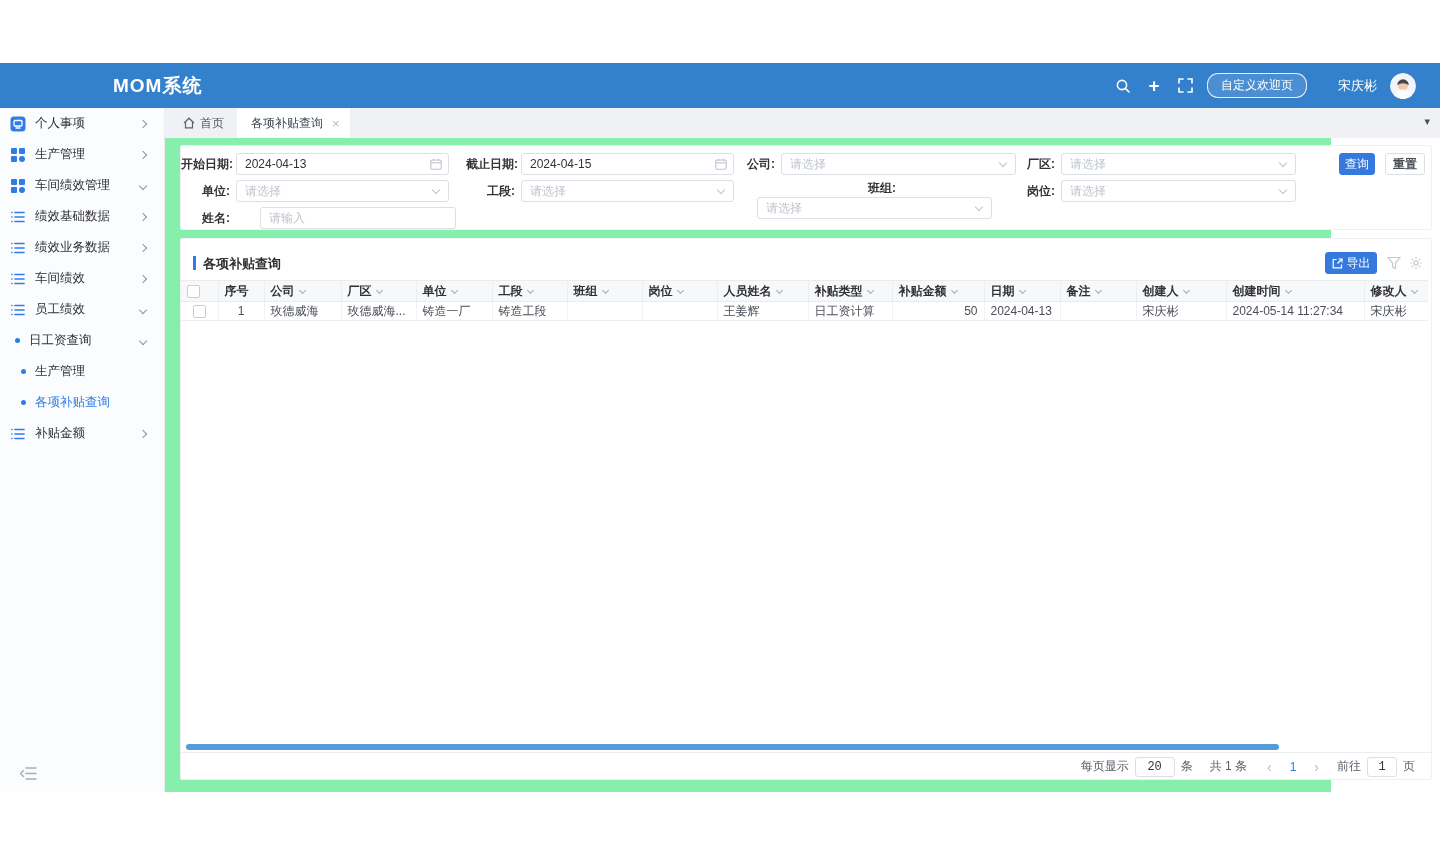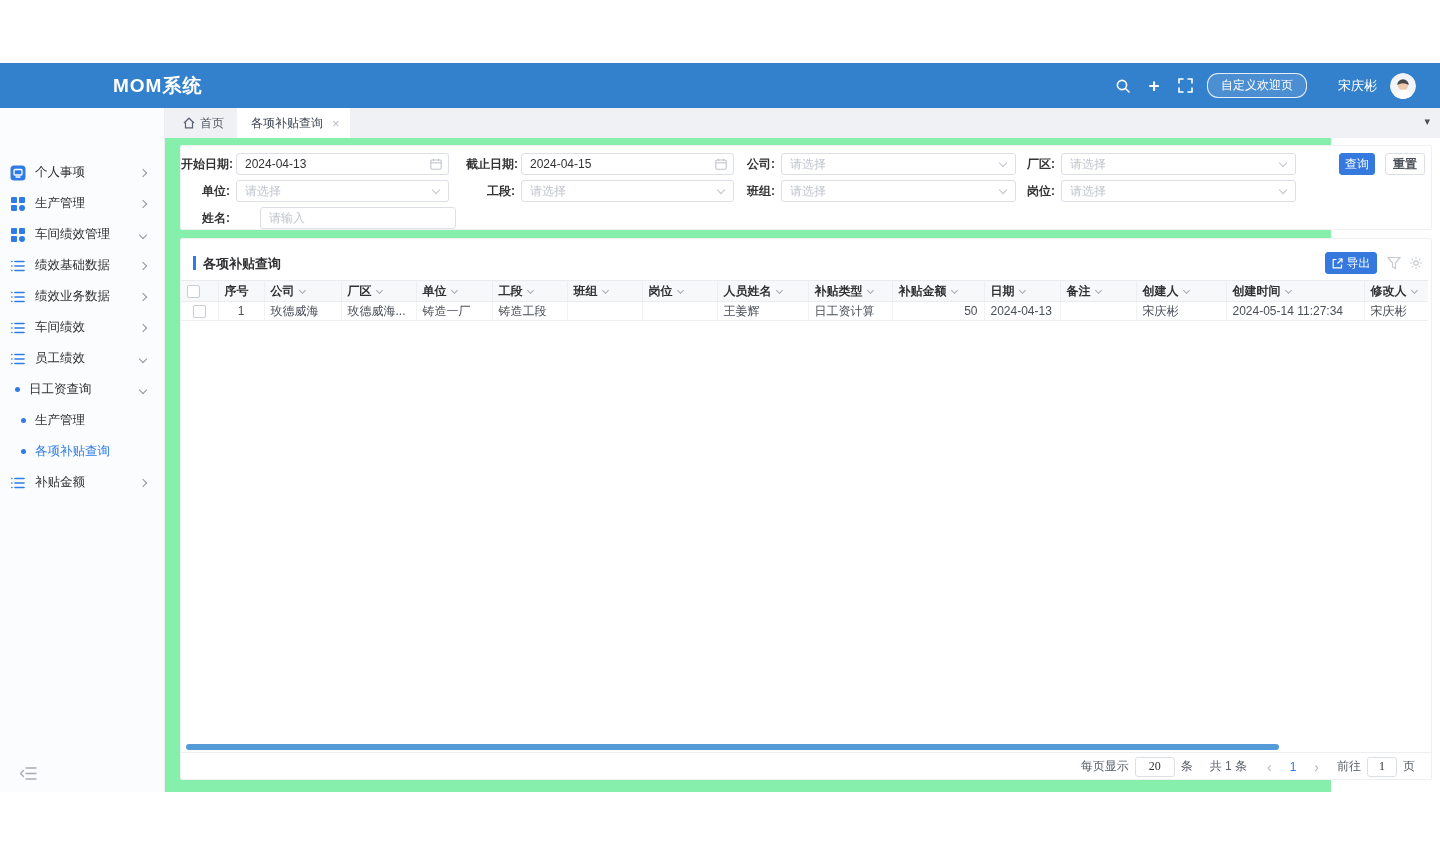--- a/index.html
+++ b/index.html
@@ -68,21 +68,21 @@
   table.grid td { height:19px; color:#4a4f57; padding:0 6px; border-bottom:1px solid #eceef2; border-right:1px solid #f0f2f5; white-space:nowrap; overflow:hidden; }
   table.grid th:last-child, table.grid td:last-child { border-right:none; }
   .cell-c { text-align:center; }
   .cell-r { text-align:right; }
   .sort-chev { display:inline-block; width:5px; height:5px; border-right:1.3px solid #a8abb2; border-bottom:1.3px solid #a8abb2; transform:rotate(45deg); margin-left:5px; vertical-align:2px; }
   .cbx { display:inline-block; width:13px; height:13px; border:1px solid #c8ccd4; border-radius:2px; background:#fff; vertical-align:middle; cursor:pointer; }
 
   .hscroll-thumb { position:absolute; left:5px; top:505px; width:1093px; height:6px; background:#549bd8; border-radius:3px; cursor:grab; }
 
   .pager { position:absolute; left:0; top:513px; width:100%; height:28px; border-top:1px solid #eceef2; display:flex; align-items:center; justify-content:flex-end; padding-right:16px; gap:9px; font-size:12px; color:#5a6068; }
-  .pg-input { height:20px; border:1px solid #dcdfe6; border-radius:3px; text-align:center; font-size:12px; color:#333; font-family:Liberation Serif, serif; outline:none; }
+  .pg-input { height:20px; border:1px solid #dcdfe6; border-radius:3px; text-align:center; font-size:12px; color:#333; font-family:Liberation Mono, monospace; outline:none; }
   .pg-w40 { width:40px; }
   .pg-w30 { width:30px; }
   .pg-arrow { color:#b4b8bf; font-size:14px; cursor:pointer; padding:0 3px; }
   .pg-cur { color:#2f7ce6; padding:0 6px; cursor:pointer; }
   .pg-group { display:flex; align-items:center; gap:6px; }
   .pg-total { margin:0 8px; }
 </style>
 </head>
 <body>
 
@@ -113,21 +113,21 @@
             <circle cx="13" cy="13" r="13" fill="#f2f4f7"></circle>
             <circle cx="13" cy="12.5" r="5" fill="#f0c8ac"></circle>
             <path d="M13,6.3 a5.8,5.8 0 0 0 -5.8,5.8 q5.8,-3.6 11.6,0 a5.8,5.8 0 0 0 -5.8,-5.8 Z" fill="#45464b"></path>
             <path d="M4.5,23 a8.8,8.8 0 0 1 17,0 a13,13 0 0 1 -17,0 Z" fill="#fdfdfd"></path>
           </svg>
       </span>
     </div>
   </header>
 
   <aside class="sidebar">
-    <div style="padding-top:9px;margin-top:40px;">
+    <div style="">
       <div class="sitem lvl1">
         <span class="sicon">
           <svg width="16" height="16" viewBox="0 0 16 16">
               <rect x="0.5" y="0.5" width="15" height="15" rx="3.5" fill="#2f7ce6"></rect>
               <rect x="4" y="4.5" width="8" height="5.5" rx="1" fill="none" stroke="#fff" stroke-width="1.3"></rect>
               <line x1="6" y1="12" x2="10" y2="12" stroke="#fff" stroke-width="1.3" stroke-linecap="round"></line>
             </svg>
         </span>
         <span class="slabel">个人事项</span>
         <span class="cv right"></span>
@@ -317,21 +317,21 @@
           <span class="sel-chev"></span>
         </div>
       </div>
       <div class="fgroup" style="left:285px; top:34px; width:275px;">
         <label class="flabel">工段:</label>
         <div class="finput" style="width:213px;">
           <input type="text" placeholder="请选择" style="">
           <span class="sel-chev"></span>
         </div>
       </div>
-      <div class="fgroup" style="left:545px; top:34px; width:297px;">
+      <div class="fgroup" style="left:545px; top:34px; width:297px;flex-direction:column;">
         <label class="flabel">班组:</label>
         <div class="finput" style="width:235px;">
           <input type="text" placeholder="请选择" style="">
           <span class="sel-chev"></span>
         </div>
       </div>
       <div class="fgroup" style="left:825px; top:34px; width:297px;">
         <label class="flabel">岗位:</label>
         <div class="finput" style="width:235px;">
           <input type="text" placeholder="请选择" style="">

